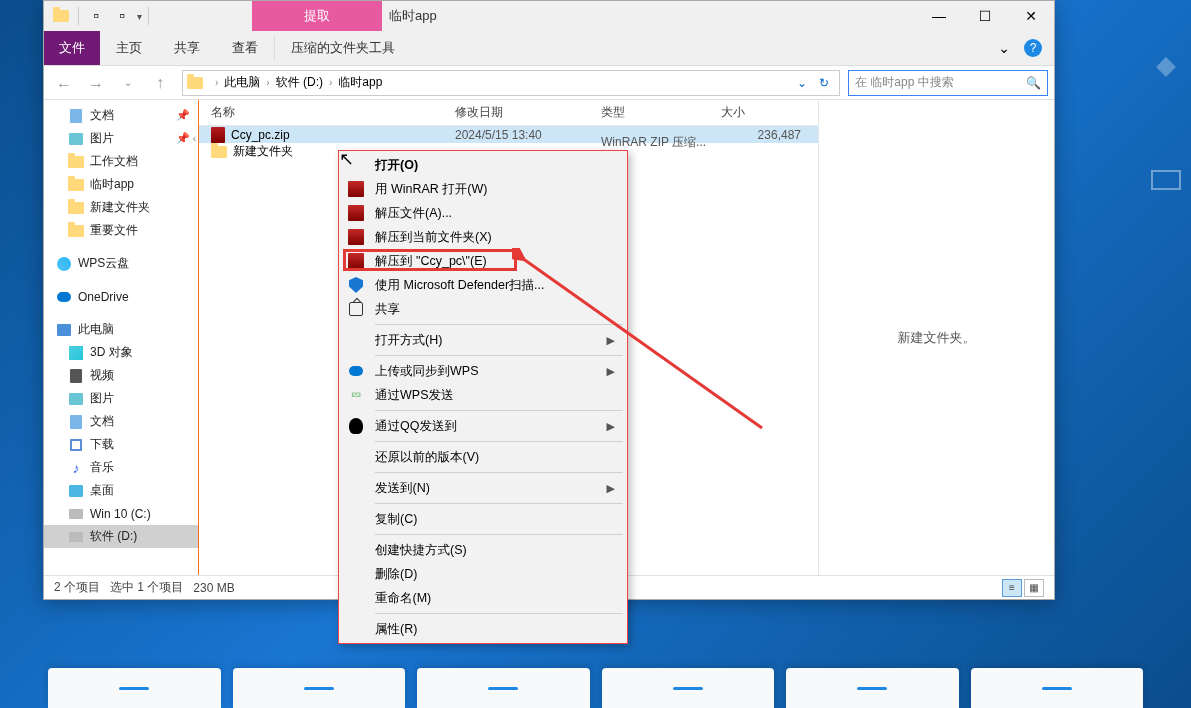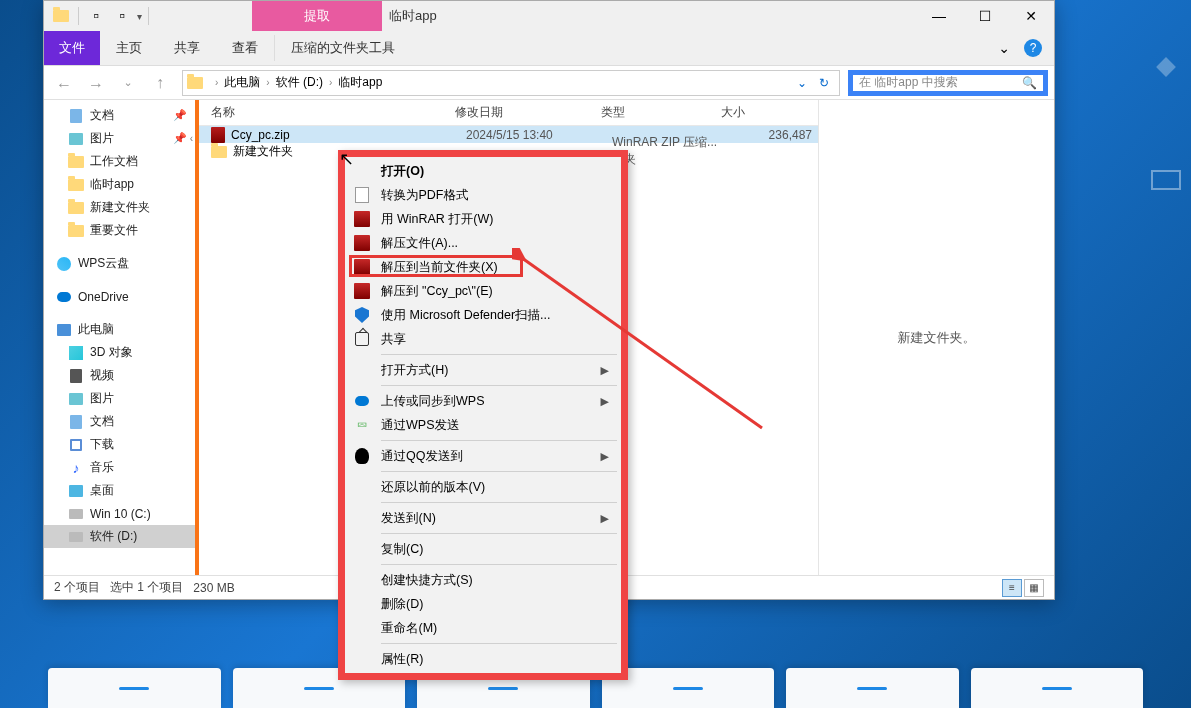--- a/index.html
+++ b/index.html
@@ -11,36 +11,36 @@
   .qat-icon { width: 22px; height: 22px; display: flex; align-items: center; justify-content: center; }
   .folder-small { width: 16px; height: 12px; background: #ffd97a; border-radius: 1px; position: relative; }
   .folder-small::before { content:''; position:absolute; top:-3px; left:0; width:7px; height:3px; background:#ffd97a; border-radius:1px 1px 0 0;}
   .qat-sep { width:1px; height:18px; background:#ccc; margin:0 2px;}
   .qat-dropdown { font-size: 10px; color:#555;}
   .contextual-tab { position: absolute; left: 208px; top: 0; width: 130px; height: 30px; background: #e85aa0; color: #fff; font-size: 13px; display: flex; align-items: center; justify-content: center; }
   .title-text { position: absolute; left: 345px; font-size: 13px; color: #333; }
   .win-controls { position: absolute; right: 0; top: 0; display: flex; }
   .win-btn { width: 46px; height: 30px; display: flex; align-items: center; justify-content: center; font-size: 14px; }
   .ribbon-tabs { height: 35px; display: flex; align-items: stretch; border-bottom: 1px solid #ddd; }
-  .tab-file { background: #6d28d9; color: #fff; width: 56px; display: flex; align-items: center; justify-content: center; font-size: 13px; }
+  .tab-file { background: #701a75; color: #fff; width: 56px; display: flex; align-items: center; justify-content: center; font-size: 13px; }
   .tab { padding: 0 16px; display: flex; align-items: center; font-size: 13px; color: #333; }
   .tab.context { color: #333; }
   .ribbon-right { margin-left: auto; display: flex; align-items: center; gap: 10px; padding-right: 12px; }
   .ribbon-icon { width:20px; height:20px; display:flex; align-items:center; justify-content:center; font-size:14px;}
   .help-icon { width:18px;height:18px;border-radius:50%;background:#1e88e5;color:#fff;font-size:12px;display:flex;align-items:center;justify-content:center;}
   .navbar { height: 34px; border-bottom: 1px solid #e0e0e0; display: flex; align-items: center; padding: 0 6px; gap: 4px; }
   .nav-arrow { width: 28px; height: 26px; display: flex; align-items: center; justify-content: center; color: #999; font-size: 16px; }
   .breadcrumb { flex: 1; height: 26px; border: 1px solid #ccc; background: #fff; display: flex; align-items: center; padding: 0 4px; font-size: 12px; margin: 0 4px; }
   .breadcrumb .folder-small { margin-right: 6px; }
   .bc-sep { color: #888; margin: 0 6px; font-size: 10px; }
   .bc-refresh { margin-left: auto; color: #0066cc; padding: 0 6px; }
-  .searchbox { width: 200px; height: 26px; border: 5px solid #3b82f6; background: #fff; display: flex; align-items: center; padding: 0 6px; font-size: 12px; color: #888; }
+  .searchbox { width: 200px; height: 26px; border: 1px solid #3b82f6; background: #fff; display: flex; align-items: center; padding: 0 6px; font-size: 12px; color: #888; }
   .searchbox span:last-child { margin-left: auto; color: #555; }
   .content { display: flex; height: calc(100% - 65px - 34px - 24px); }
-  .sidebar { width: 155px; border-right: 4px solid #f97316; overflow: hidden; padding-top: 4px; position: relative; }
+  .sidebar { width: 155px; border-right: 1px solid #f97316; overflow: hidden; padding-top: 4px; position: relative; }
   .side-item { height: 23px; display: flex; align-items: center; padding-left: 24px; font-size: 12px; color: #222; gap: 6px; }
   .side-item.sel { background: #d0d0d0; }
   .side-item .pin { margin-left: auto; margin-right: 8px; color:#555; font-size:11px;}
   .side-icon { width:16px; height:16px; display:flex; align-items:center; justify-content:center;}
   .side-group { padding-left: 12px; }
   .doc-i { width:12px;height:14px;background:#7bb6e8;border-radius:1px;}
   .pic-i { width:14px;height:12px;background:#6ac5d4;border-radius:1px;}
   .wps-i { width:14px;height:14px;border-radius:50%;background:linear-gradient(45deg,#4fc3f7,#29b6f6);}
   .od-i { width:14px;height:10px;border-radius:5px;background:#0078d4;}
   .pc-i { width:14px;height:12px;background:#4a90d9;border-radius:1px;}
@@ -51,31 +51,31 @@
   .filearea { flex: 1; display: flex; flex-direction: column; }
   .columns { height: 26px; border-bottom: 1px solid #e8e8e8; display: flex; align-items: center; font-size: 12px; color: #444; }
   .col-name { width: 256px; padding-left: 12px; }
   .col-date { width: 146px; }
   .col-type { width: 120px; }
   .col-size { width: 80px; }
   .rows { flex: 1; position: relative; }
   .row { height: 17px; display: flex; align-items: center; font-size: 12px; }
   .row.sel { background: #cde6f7; }
   .row .c-name { width: 256px; padding-left: 12px; display: flex; align-items: center; gap: 6px; }
-  .row .c-date { width: 146px; color: #555; margin-left: 11px; }
+  .row .c-date { width: 146px; color: #555; }
   .row .c-type { width: 120px; color: #555; margin-top: 15px; }
   .row .c-size { width: 80px; color: #555; text-align: right; }
   .zip-i { width:14px;height:16px;background:linear-gradient(#b71c1c,#7f0000);border-radius:1px;}
   .preview { width: 236px; border-left: 1px solid #e5e5e5; display: flex; align-items: center; justify-content: center; font-size: 13px; color: #555; }
   .statusbar { height: 24px; border-top: 1px solid #e0e0e0; display: flex; align-items: center; padding: 0 10px; font-size: 12px; color: #444; gap: 10px; }
   .statusbar .views { margin-left: auto; display: flex; gap: 2px; }
   .view-btn { width:20px; height:18px; border:1px solid #bbb; display:flex;align-items:center;justify-content:center;font-size:10px;}
   .view-btn.active { background:#cde6f7; border-color:#5a9bd4;}
   
-  .ctxmenu { position: absolute; left: 338px; top: 150px; width: 290px; background: #f2f2f2; border: 7px solid #ef4444; box-shadow: 3px 3px 8px rgba(0,0,0,0.25); z-index: 100; padding: 2px; }
+  .ctxmenu { position: absolute; left: 338px; top: 150px; width: 290px; background: #f2f2f2; border: 1px solid #ef4444; box-shadow: 3px 3px 8px rgba(0,0,0,0.25); z-index: 100; padding: 2px; }
   .ctx-item { height: 24px; display: flex; align-items: center; font-size: 12.5px; padding-left: 34px; position: relative; }
   .ctx-item.bold { font-weight: bold; }
   .ctx-item .ctx-icon { position: absolute; left: 6px; width: 18px; height: 18px; display:flex;align-items:center;justify-content:center;}
   .ctx-item .arrow { margin-left: auto; margin-right: 10px; color: #555; font-size: 11px; }
   .ctx-sep { height: 1px; background: #d0d0d0; margin: 3px 2px 3px 34px; }
   .ctx-highlight { position: absolute; border: 3px solid #e53935; pointer-events: none; }
   .winrar-i{width:16px;height:16px;background:linear-gradient(#c62828,#7f0000);border-radius:1px;}
   .defender-i{width:14px;height:16px;background:#1976d2;clip-path:polygon(50% 0,100% 20%,100% 60%,50% 100%,0 60%,0 20%);}
   .share-i{width:14px;height:14px;border:1.5px solid #333;border-radius:2px;position:relative;}
   .share-i::after{content:'';position:absolute;top:-4px;left:4px;width:5px;height:5px;border-top:1.5px solid #333;border-right:1.5px solid #333;transform:rotate(-45deg);}
@@ -315,26 +315,20 @@
     </div>
   </div>
 </div>
 
 <div class="ctxmenu">
   <div class="ctx-item bold">
       <span>打开(O)</span>
     </div>
   <div class="ctx-item">
       <div class="ctx-icon">
-        <div style="width:14px;height:16px;background:#fff;border:1px solid #999"></div>
-      </div>
-      <span>转换为PDF格式</span>
-    </div>
-  <div class="ctx-item">
-      <div class="ctx-icon">
         <div class="winrar-i"></div>
       </div>
       <span>用 WinRAR 打开(W)</span>
     </div>
   <div class="ctx-item">
       <div class="ctx-icon">
         <div class="winrar-i"></div>
       </div>
       <span>解压文件(A)...</span>
     </div>

